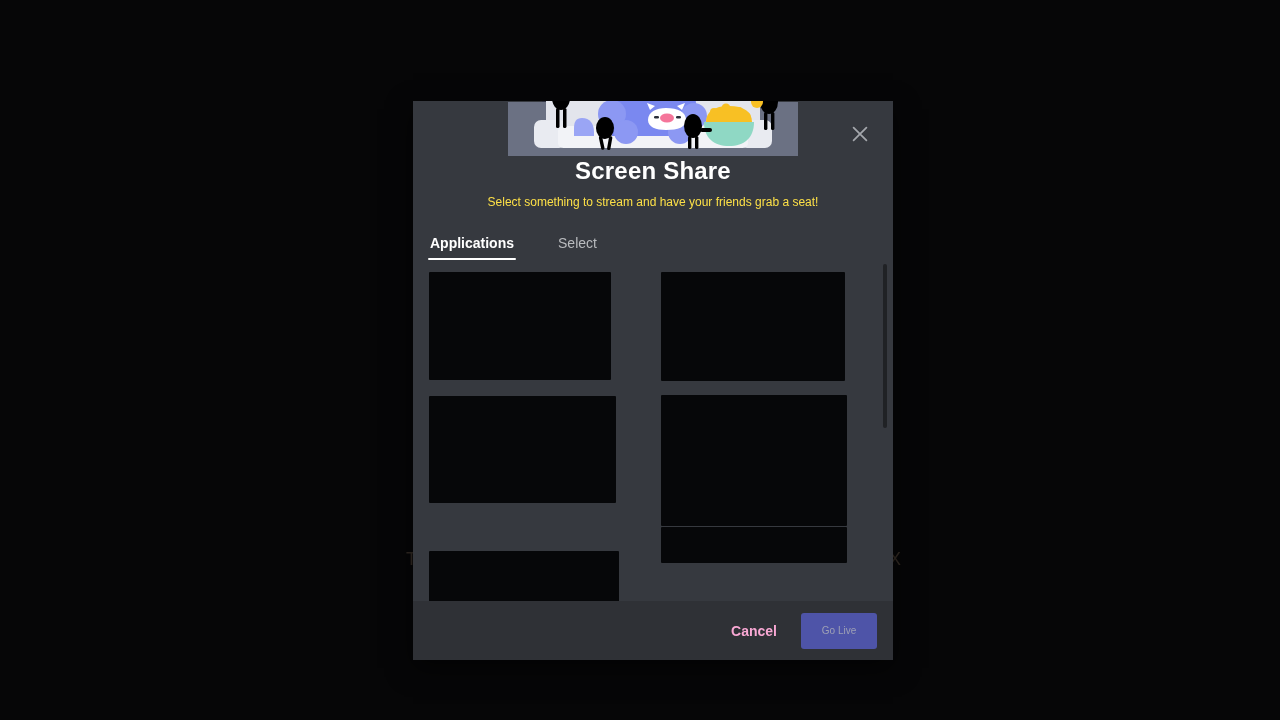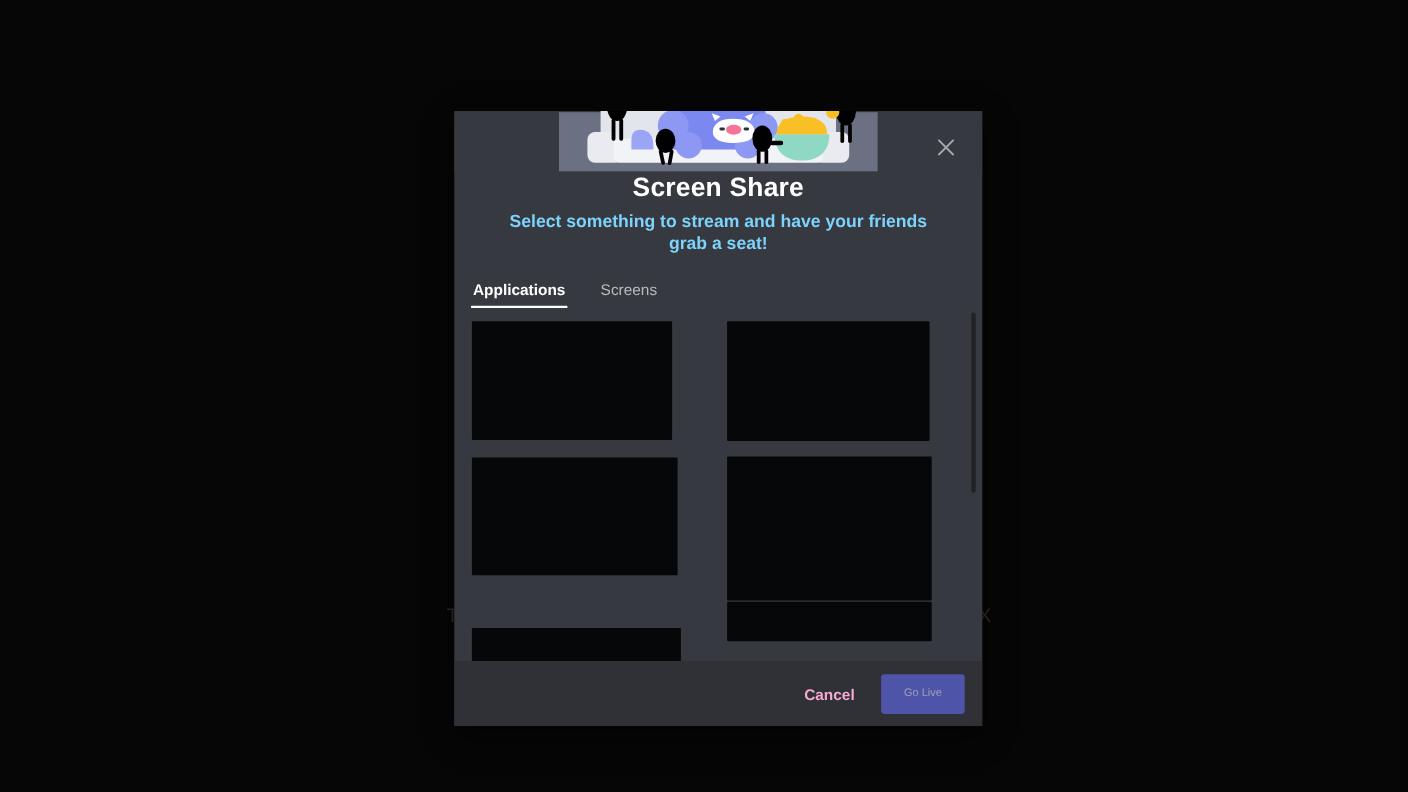--- a/index.html
+++ b/index.html
@@ -49,26 +49,26 @@
   }
   .close-btn svg { width:22px; height:22px; display:block; }
 
   
   .titles { padding:0 36px; text-align:center; flex:none; }
   .title {
     color:#ffffff; font-size:24px; font-weight:bold;
     line-height:30px; letter-spacing:.2px; margin-bottom:6px;
   }
   .subtitle {
-    color:#7dd3fc; font-size:16px; line-height:20px; font-weight:700;
+    color:#fde047; font-size:12px; line-height:20px; font-weight:400;
   }
 
   
   .tabs {
-    display:flex; gap:28px; padding:22px 0 0 15px;
+    display:flex; gap:40px; padding:22px 0 0 15px;
     margin:0 0 0 0; flex:none;
   }
   .tab {
     position:relative; background:none; border:none; cursor:pointer;
     font-family:"Liberation Sans", sans-serif;
     font-size:14px; color:#b9bbbe; font-weight:400;
     padding:0 2px 8px 2px; line-height:18px;
   }
   .tab.active { color:#ffffff; font-weight:bold; }
   .tab.active::after {
@@ -250,21 +250,21 @@
       </button>
     </div>
 
     <div class="titles">
       <div class="title">Screen Share</div>
       <div class="subtitle">Select something to stream and have your friends grab a seat!</div>
     </div>
 
     <div class="tabs">
       <button class="tab active">Applications</button>
-      <button class="tab">Screens</button>
+      <button class="tab">Select</button>
     </div>
 
     <div class="content">
       <div class="grid">
         <div class="cell">
           <div class="thumb" style="width: 182px; height: 108px; background: rgb(6, 7, 9);"></div>
         </div>
         <div class="cell right">
           <div class="thumb" style="width: 184px; height: 109px; background: rgb(6, 7, 9);"></div>
         </div>

